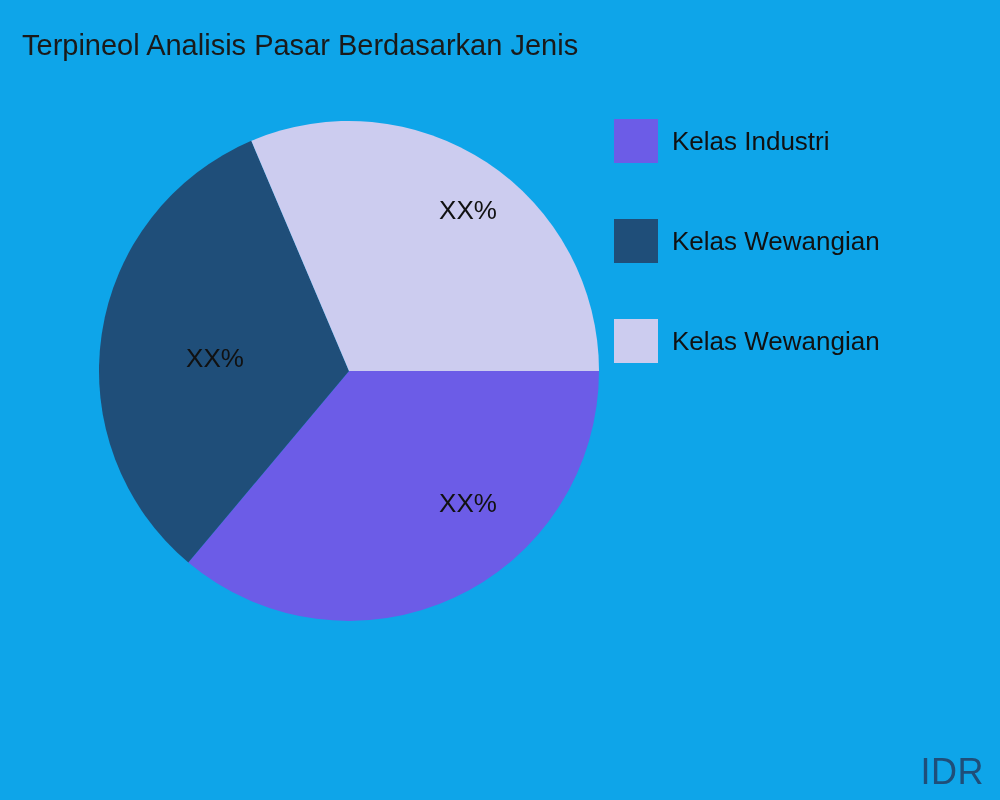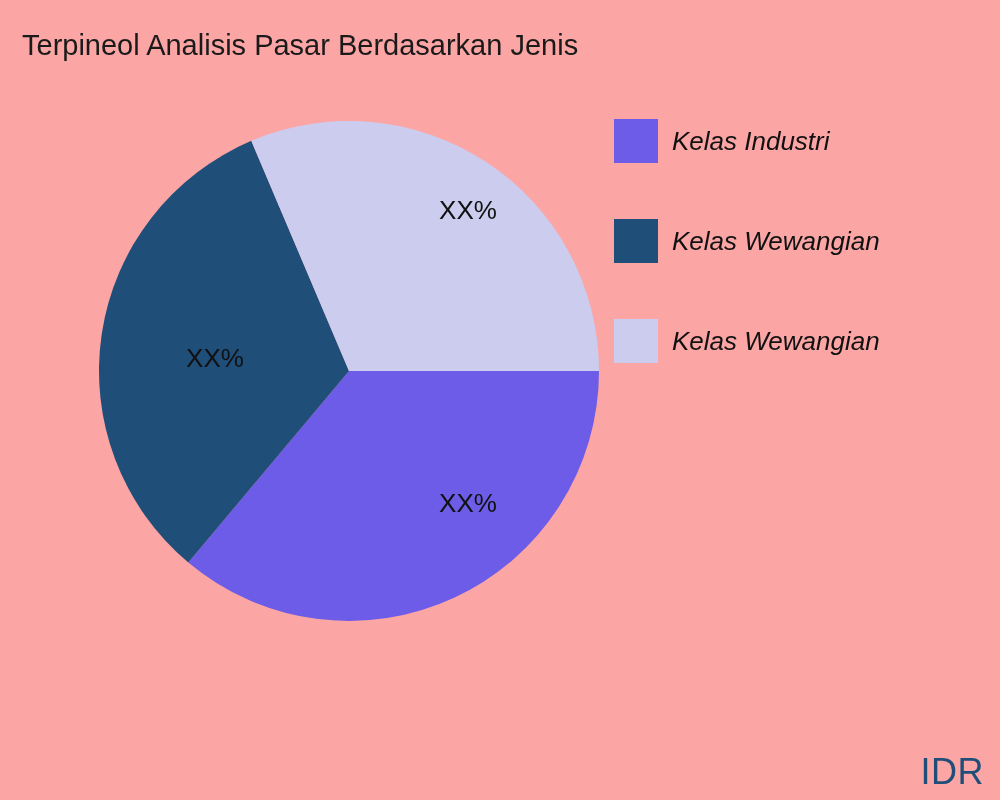--- a/index.html
+++ b/index.html
@@ -8,21 +8,21 @@
     background: #ffffff;
   }
   body {
     font-family: "Liberation Sans", sans-serif;
     -webkit-font-smoothing: antialiased;
   }
   #canvas {
     position: relative;
     width: 1000px;
     height: 800px;
-    background: #fca5a5;
+    background: #0ea5e9;
     overflow: hidden;
   }
   #chart-title {
     position: absolute;
     left: 22px;
     top: 27px;
     font-size: 29px;
     line-height: 36px;
     color: #1a1a1a;
     white-space: nowrap;
@@ -44,21 +44,20 @@
   .slice-label {
     font-family: "Liberation Sans", sans-serif;
     font-size: 26px;
     fill: #111111;
   }
   #legend {
     position: absolute;
     left: 614px;
     top: 119px;
     width: 370px;
-    font-style: italic;
   }
   .legend-row {
     position: relative;
     height: 44px;
     margin-bottom: 56px;
     display: flex;
     align-items: center;
   }
   .legend-swatch {
     width: 44px;

